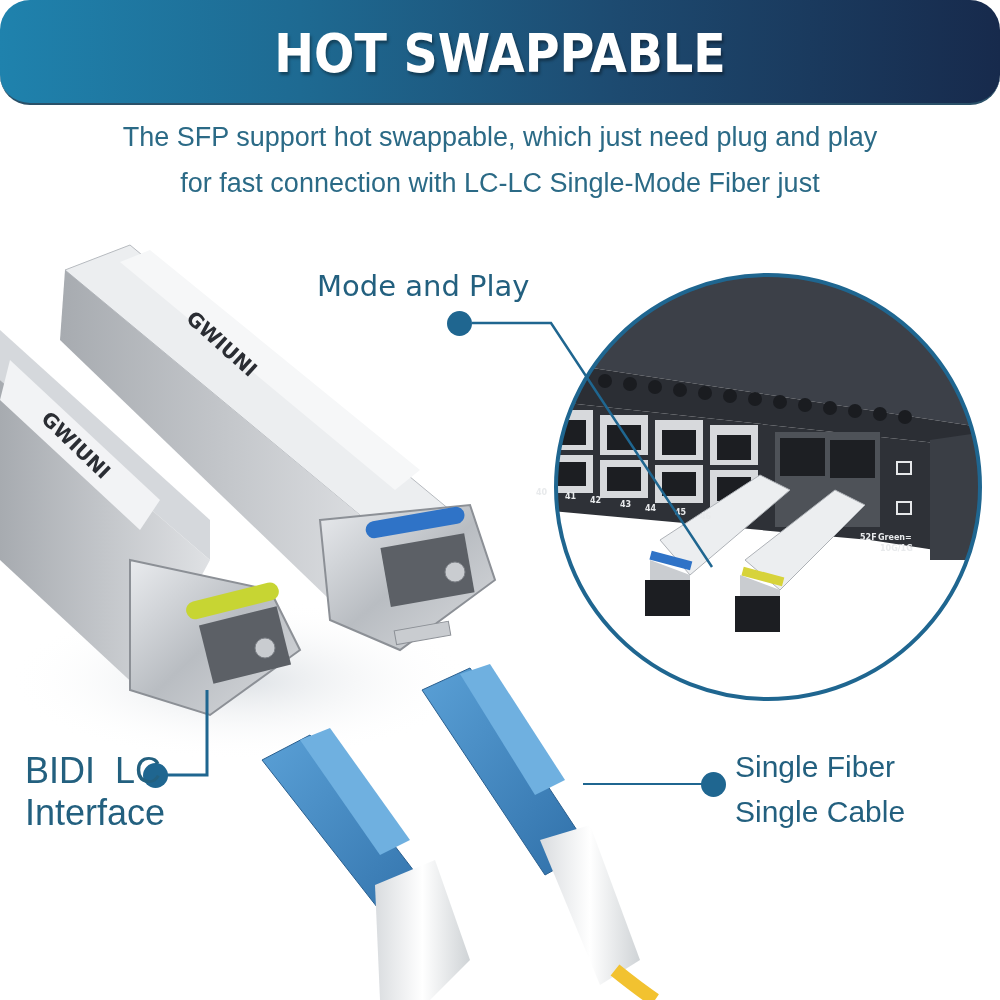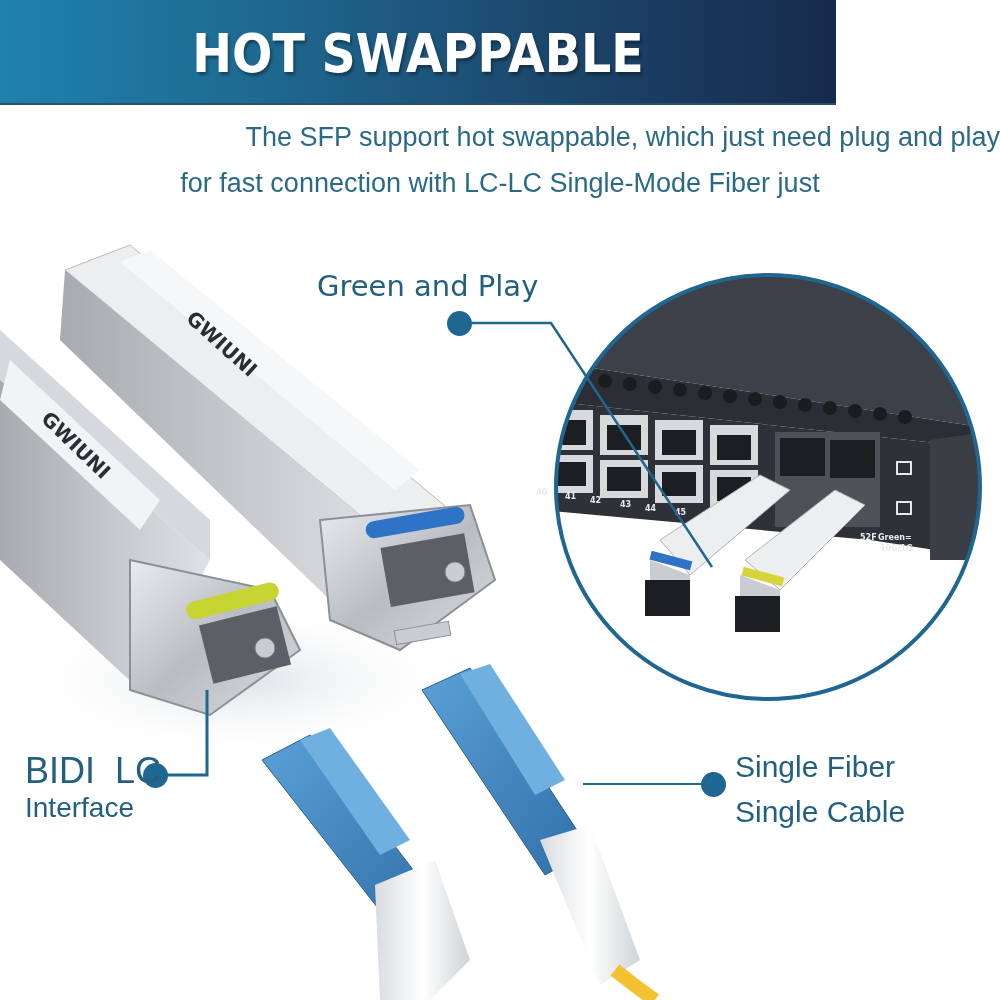--- a/index.html
+++ b/index.html
@@ -2,37 +2,38 @@
 <html><head>
 <meta charset="utf-8">
 <style>
   html, body { margin: 0; padding: 0; }
   body {
     width: 1000px; height: 1000px; position: relative; overflow: hidden;
     background: #ffffff;
     font-family: "Liberation Sans", "DejaVu Sans", sans-serif;
   }
   .header {
-    position: absolute; left: 0; top: 0; width: 836px; height: 103px;
+    position: absolute; left: 0; top: 0; width: 1000px; height: 103px;
     background: linear-gradient(90deg, #1f82ad 0%, #1e6a92 30%, #1d4a70 62%, #172a4c 100%);
     border-bottom: 2px solid #2a5068;
+    border-radius: 30px;
   }
   .header-title {
     position: absolute; left: 0; right: 0; top: 22px; text-align: center;
     color: #ffffff; font-size: 54px; font-weight: bold; letter-spacing: 0px;
     font-family: "DejaVu Sans", sans-serif;
     text-shadow: 2px 3px 3px rgba(0,0,0,0.35);
     transform: scaleX(0.88);
   }
   .subtitle {
     position: absolute; left: 0; right: 0; text-align: center;
     color: #2b6a86; font-size: 27px;
     font-family: "Liberation Sans", sans-serif;
   }
-  .sub1 { top: 122px; text-align: right; }
+  .sub1 { top: 122px; }
   .sub2 { top: 168px; }
 
   .callout-label {
     position: absolute; color: #23607f; font-family: "DejaVu Sans", sans-serif;
   }
   .dot {
     position: absolute; width: 25px; height: 25px; border-radius: 50%;
     background: #1f6690;
   }
   svg.overlay { position: absolute; left: 0; top: 0; }
@@ -201,19 +202,19 @@
 
   <polyline points="472,323 551,323 712,567" fill="none" stroke="#1f6690" stroke-width="2.5"></polyline>
   <polyline points="160,775 207,775 207,690" fill="none" stroke="#1f6690" stroke-width="3"></polyline>
   <line x1="583" y1="784" x2="702" y2="784" stroke="#1f6690" stroke-width="2"></line>
 </svg>
 
 <div class="dot" style="left:447px; top:311px;"></div>
 <div class="dot" style="left:143px; top:763px;"></div>
 <div class="dot" style="left:701px; top:772px;"></div>
 
-<div class="callout-label" style="left:317px; top:269px; font-size:29px;">Green and Play</div>
+<div class="callout-label" style="left:317px; top:269px; font-size:29px;">Mode and Play</div>
 
 <div class="callout-label" style="left:25px; top:750px; font-size:36px; font-family:'Liberation Sans', sans-serif; white-space:pre;">BIDI  LC</div>
-<div class="callout-label" style="left:25px; top:792px; font-size:28px; font-family:'Liberation Sans', sans-serif;">Interface</div>
+<div class="callout-label" style="left:25px; top:792px; font-size:36px; font-family:'Liberation Sans', sans-serif;">Interface</div>
 
 <div class="callout-label" style="left:735px; top:750px; font-size:30px; font-family:'Liberation Sans', sans-serif;">Single Fiber</div>
 <div class="callout-label" style="left:735px; top:795px; font-size:30px; font-family:'Liberation Sans', sans-serif;">Single Cable</div>
 
 </body></html>

